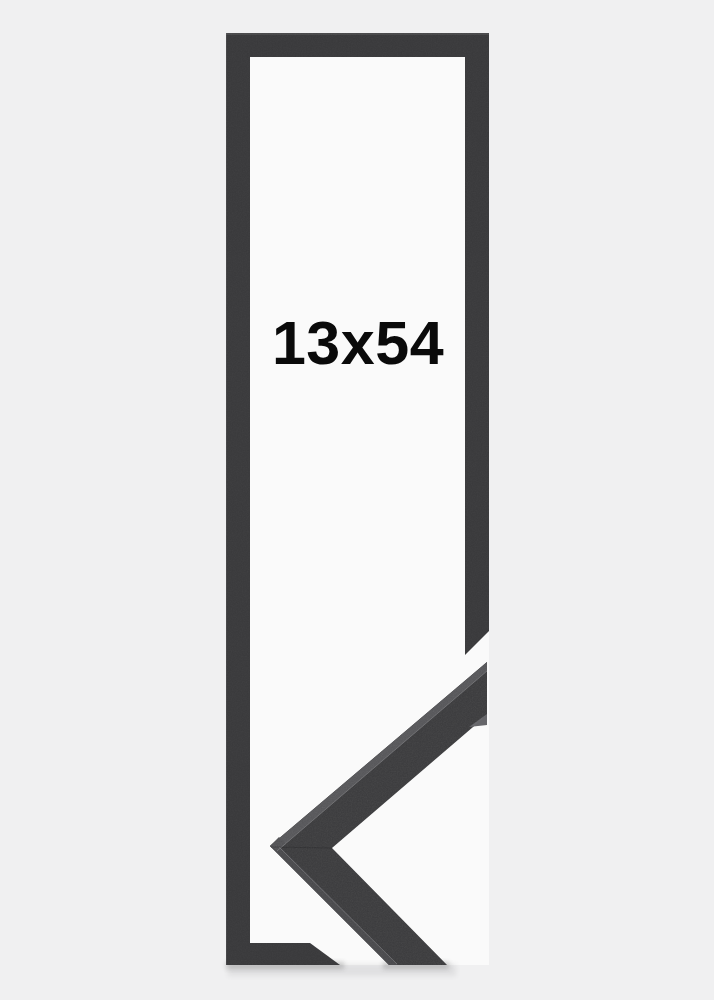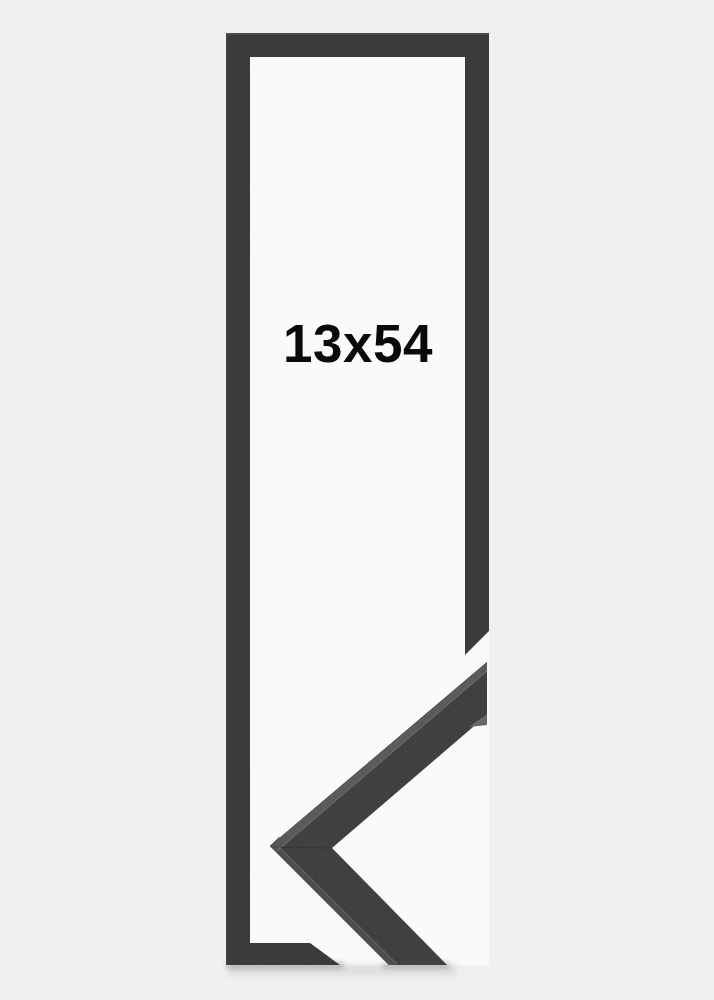--- a/index.html
+++ b/index.html
@@ -19,21 +19,21 @@
     position: absolute;
     left: 0;
     top: 0;
     display: block;
   }
   .size-label {
     position: absolute;
     left: 358px;
     top: 343px;
     transform: translate(-50%, -50%);
-    font-size: 53px;
+    font-size: 61px;
     line-height: 1;
     font-weight: 700;
     letter-spacing: 0.5px;
     white-space: nowrap;
     user-select: none;
   }
 </style>
 </head>
 <body>
 

